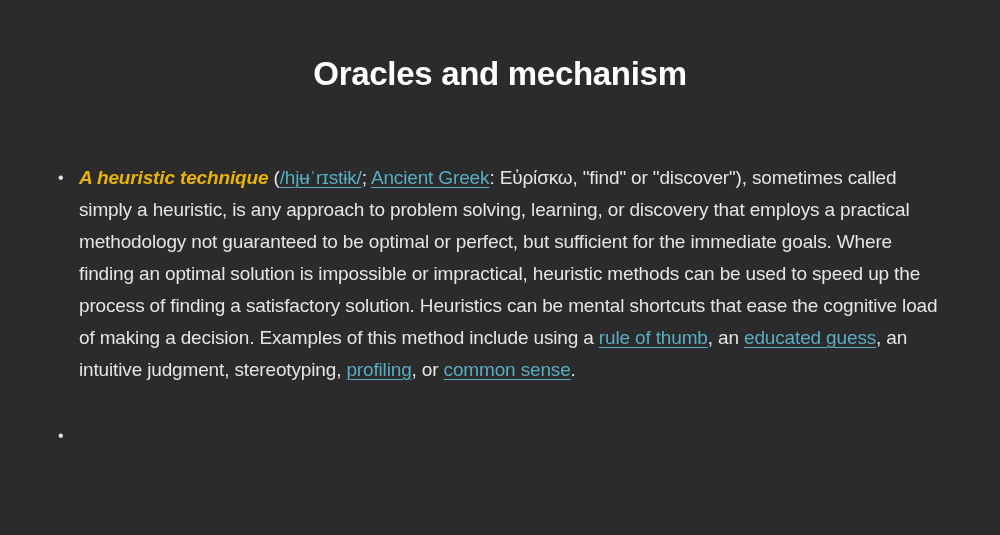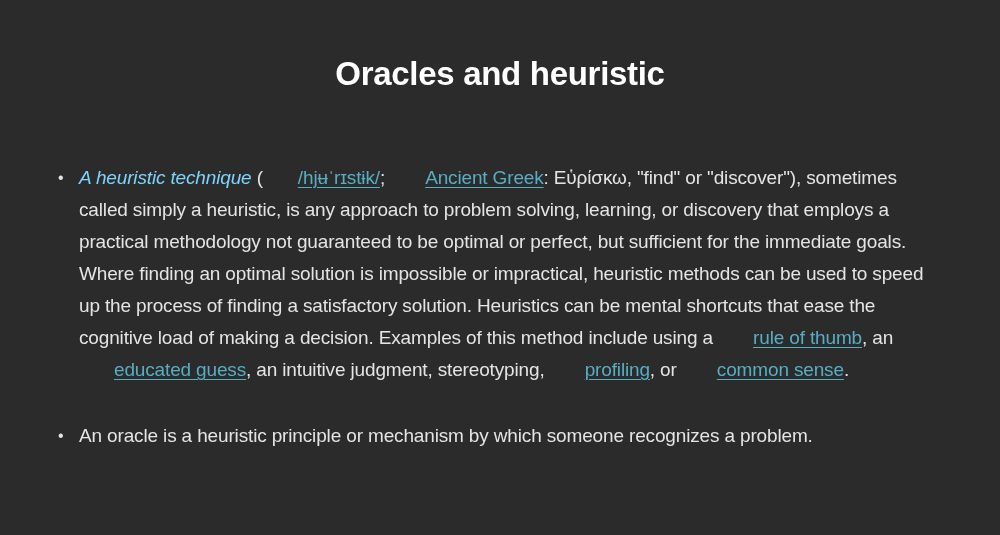--- a/index.html
+++ b/index.html
@@ -51,40 +51,38 @@
   }
   .bullet-marker {
     position: absolute;
     left: 0;
     top: 0;
     font-size: 16px;
     color: var(--body);
   }
   .seg-plain { color: var(--body); }
   .seg-italic { }
-  .seg-bold-italic { font-weight: 400; font-style: italic; color: #7dd3fc; }
+  .seg-bold-italic { font-weight: 700; font-style: italic; color: #eab308; }
   a.seg-link {
     color: var(--link);
     text-decoration: underline;
     text-decoration-thickness: 1px;
     text-underline-offset: 3px;
     cursor: pointer;
-    margin-left: 35px;
   }
 </style>
 </head>
 <body>
 
 <div class="slide">
-  <h1 class="slide-title">Oracles and heuristic</h1>
+  <h1 class="slide-title">Oracles and mechanism</h1>
   <div class="content">
     <ul class="bullet-list">
       <li class="bullet-item">
         <span class="bullet-marker">•</span>
         <span class="bullet-text"><span class="seg-bold-italic">A heuristic technique</span><span class="seg-plain"> (</span><a class="seg-link" href="#">/hjʉˈrɪstɨk/</a><span class="seg-plain">; </span><a class="seg-link" href="#">Ancient Greek</a><span class="seg-plain">: Εὑρίσκω, "find" or "discover"), sometimes called simply a </span><span class="seg-italic">heuristic</span><span class="seg-plain">, is any approach to problem solving, learning, or discovery that employs a practical methodology not guaranteed to be optimal or perfect, but sufficient for the immediate goals. Where finding an optimal solution is impossible or impractical, heuristic methods can be used to speed up the process of finding a satisfactory solution. Heuristics can be mental shortcuts that ease the cognitive load of making a decision. Examples of this method include using a </span><a class="seg-link" href="#">rule of thumb</a><span class="seg-plain">, an </span><a class="seg-link" href="#">educated guess</a><span class="seg-plain">, an intuitive judgment, stereotyping, </span><a class="seg-link" href="#">profiling</a><span class="seg-plain">, or </span><a class="seg-link" href="#">common sense</a><span class="seg-plain">.</span></span>
       </li>
       <li class="bullet-item">
         <span class="bullet-marker">•</span>
-        <span class="bullet-text"><span class="seg-plain">An </span><span class="seg-italic">oracle</span><span class="seg-plain"> is a heuristic principle or mechanism by which someone recognizes a problem.</span></span>
       </li>
     </ul>
   </div>
 </div>
 
 </body></html>

